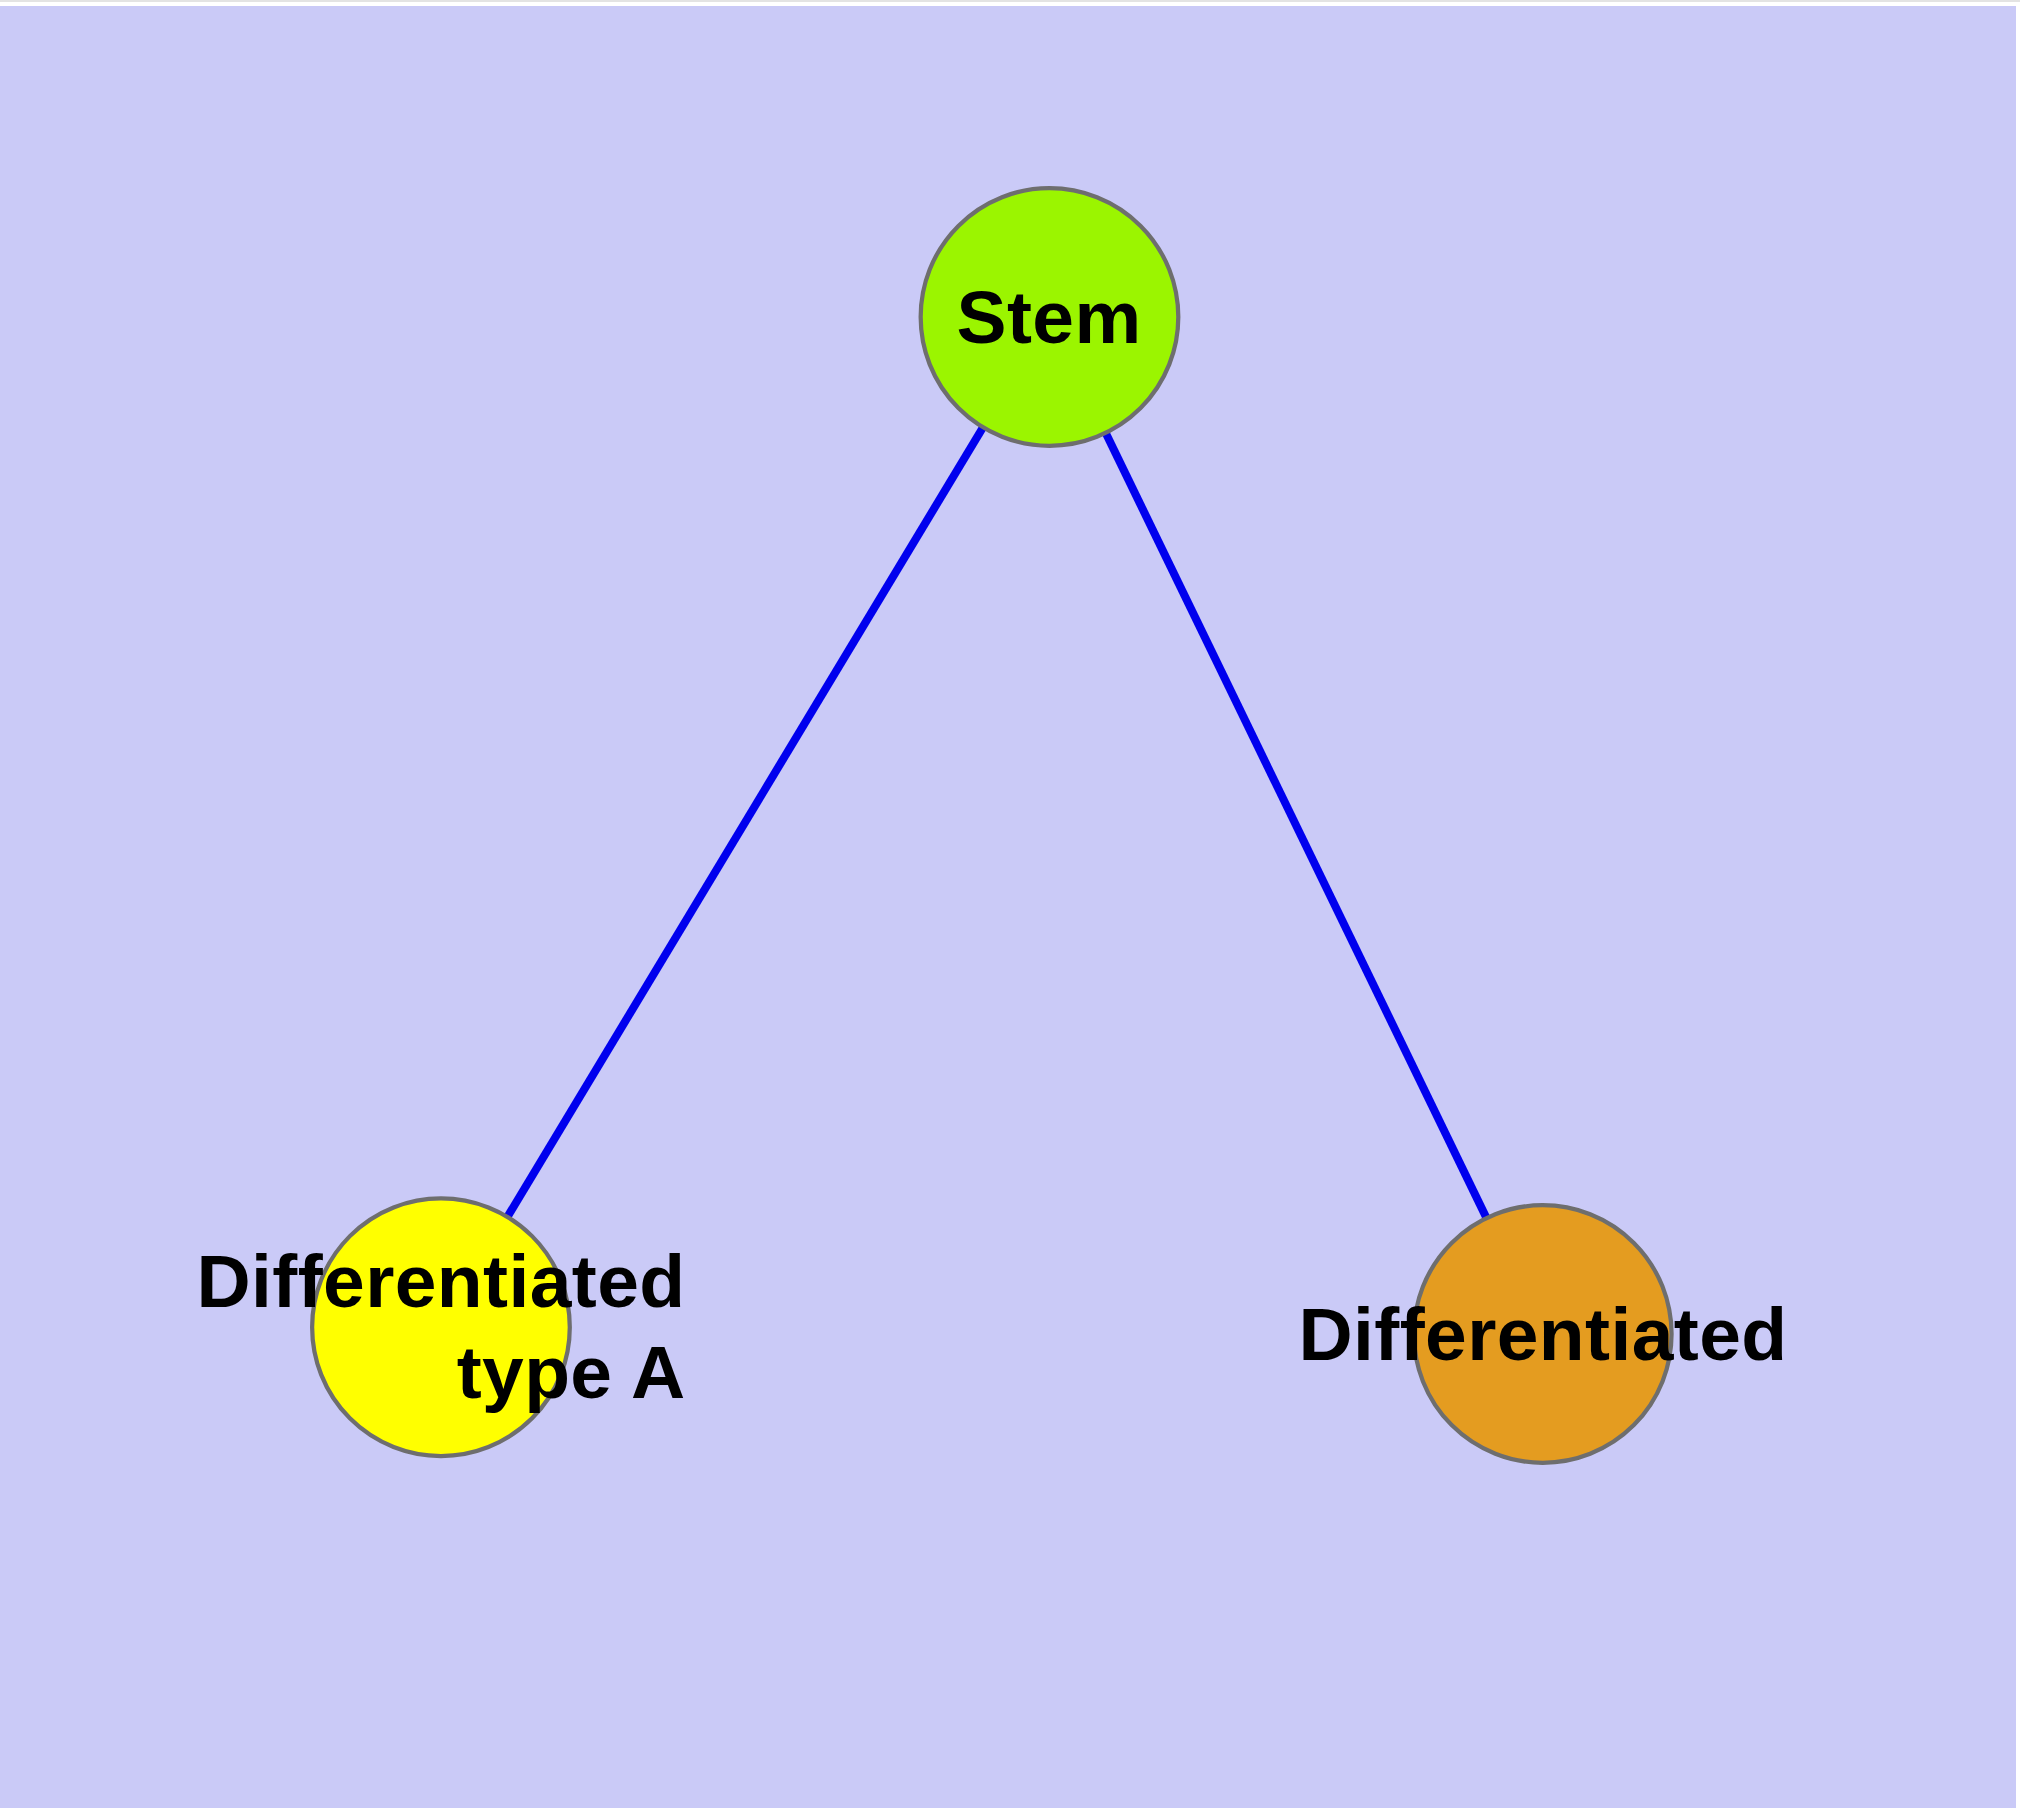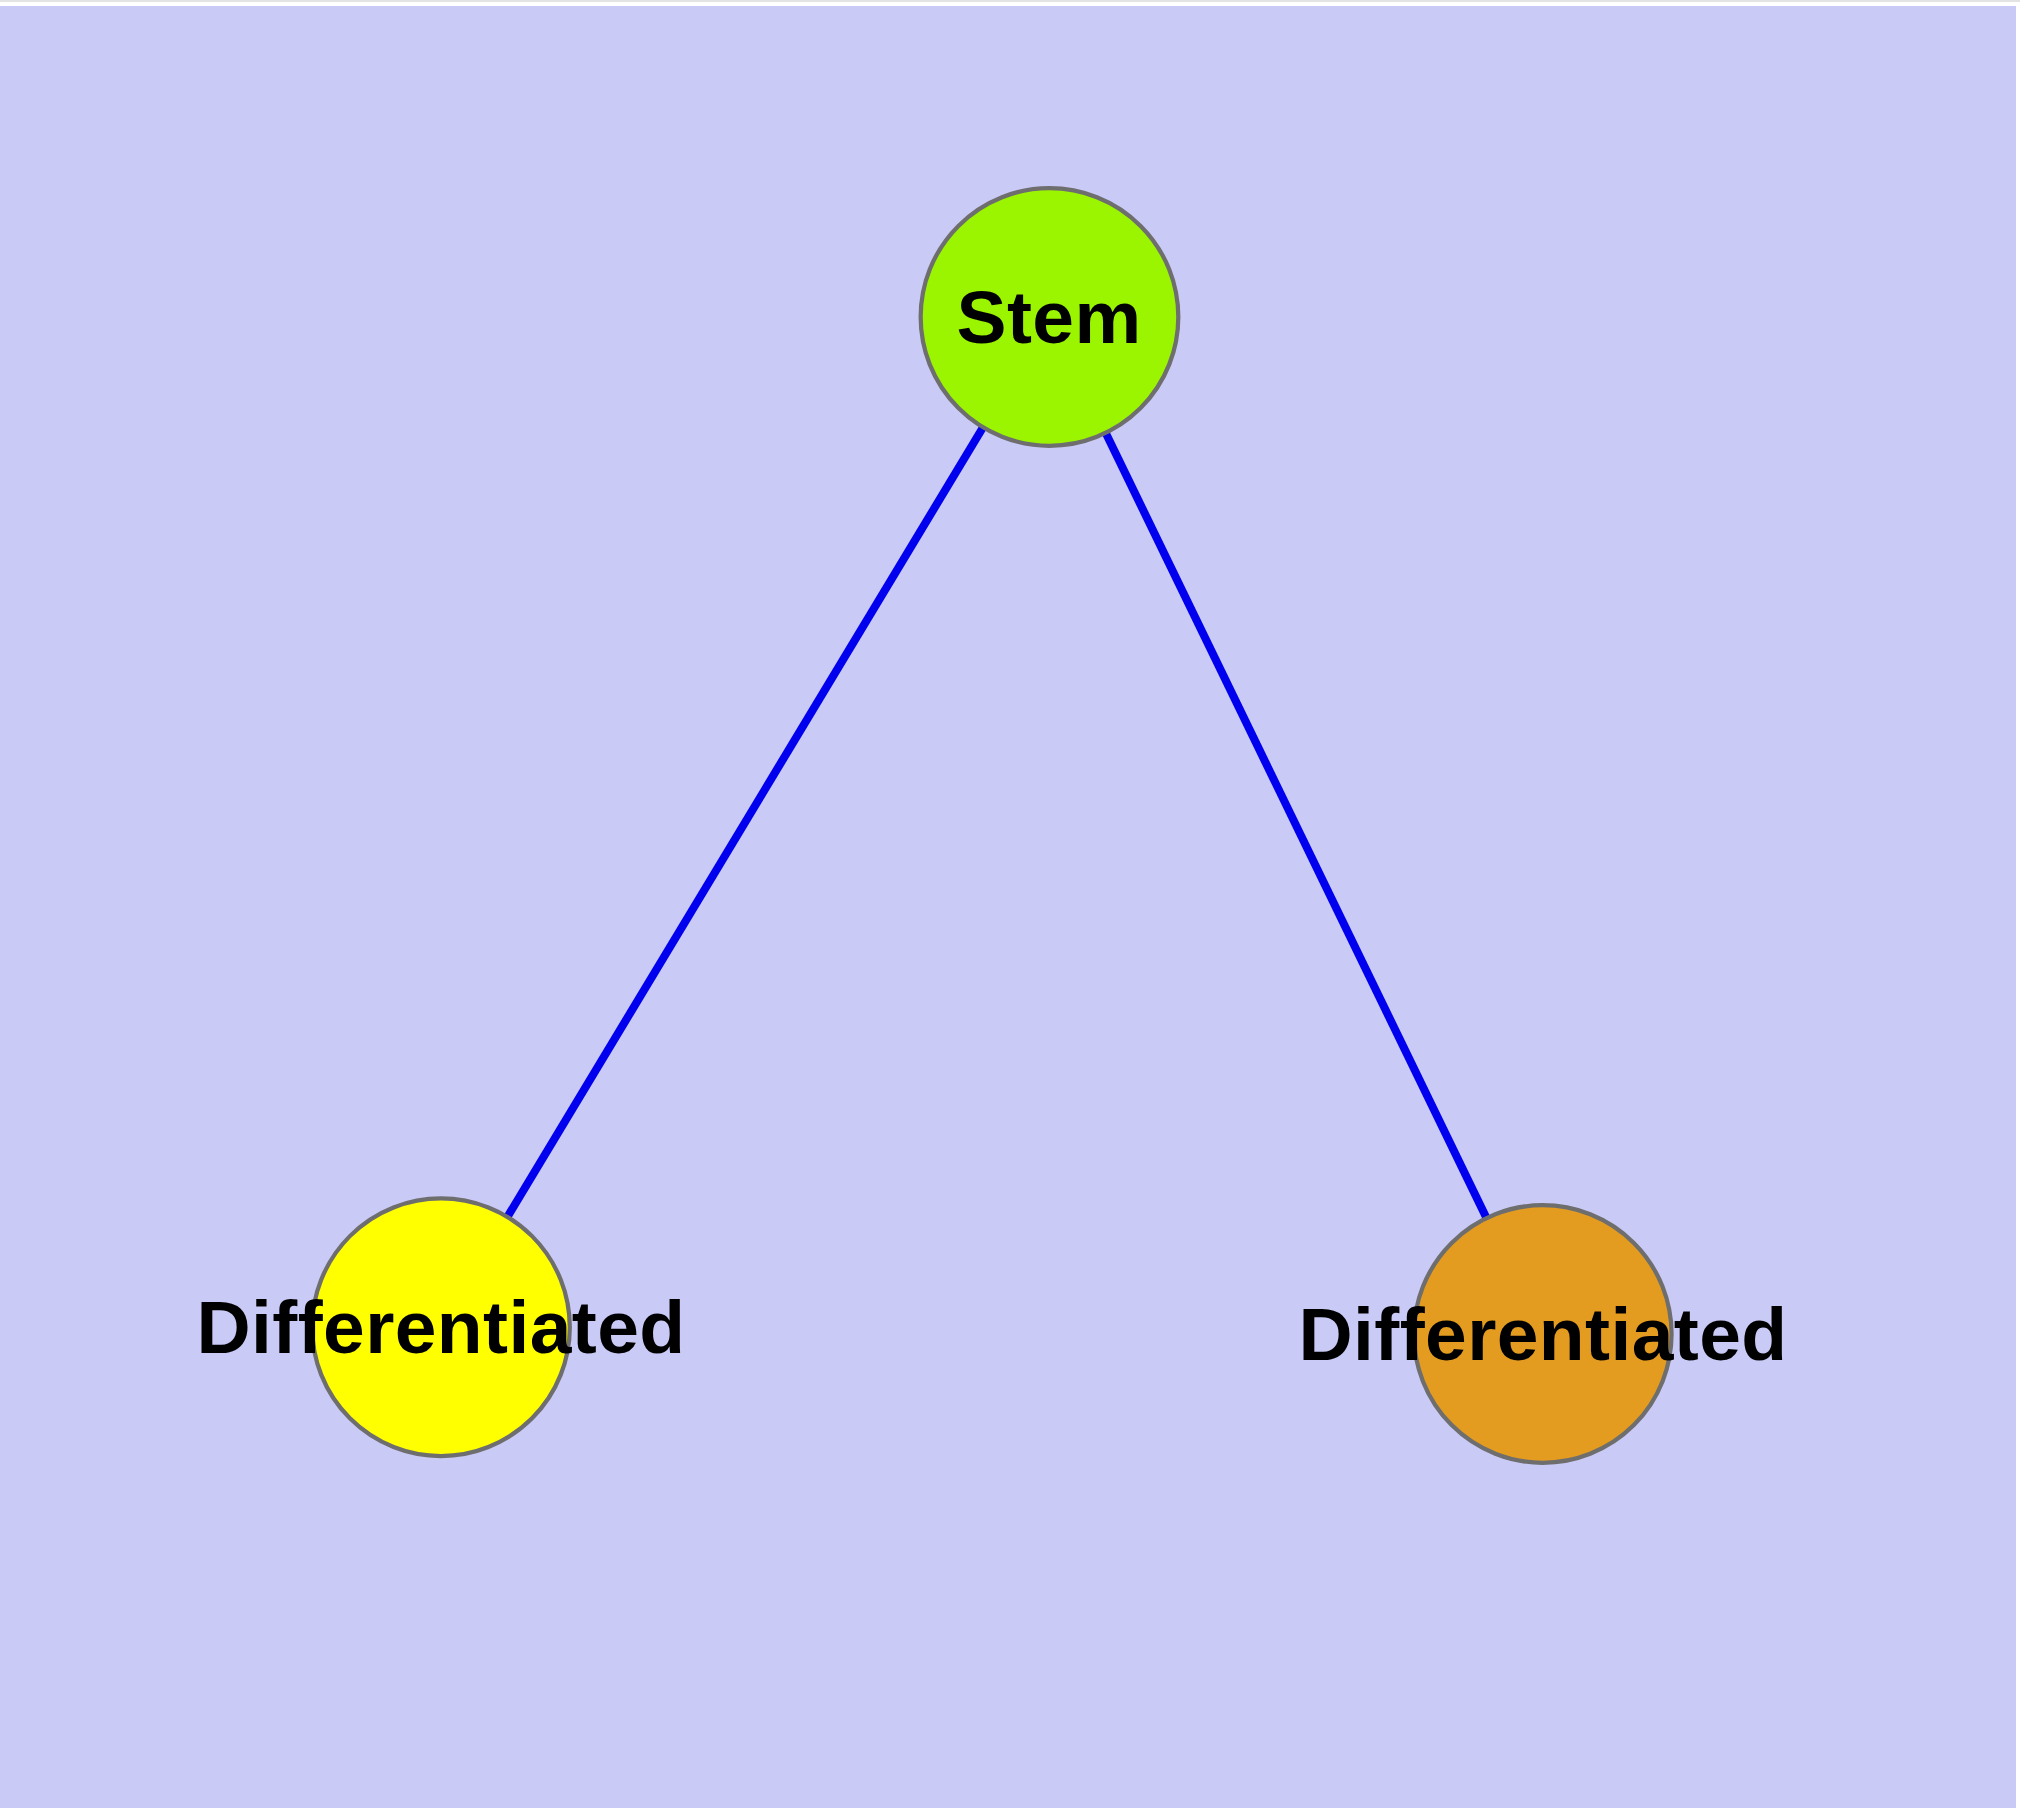--- a/index.html
+++ b/index.html
@@ -61,18 +61,19 @@
     <circle cx="1820" cy="1574" r="152" fill="#E49C20" stroke="#6E6E6E" stroke-width="5"></circle>
   </g>
 </svg>
 
 <div class="node-label" style="left: 1049px; top: 317px;">
   <span class="label-line">Stem</span>
 </div>
 
 <div class="node-label" style="left: 441px; top: 1327px;">
   <span class="label-line">Differentiated</span>
+  <span class="label-line">type A</span>
 </div>
 
 <div class="node-label" style="left: 1543px; top: 1334px;">
   <span class="label-line">Differentiated</span>
 </div>
 
 
 </body></html>

